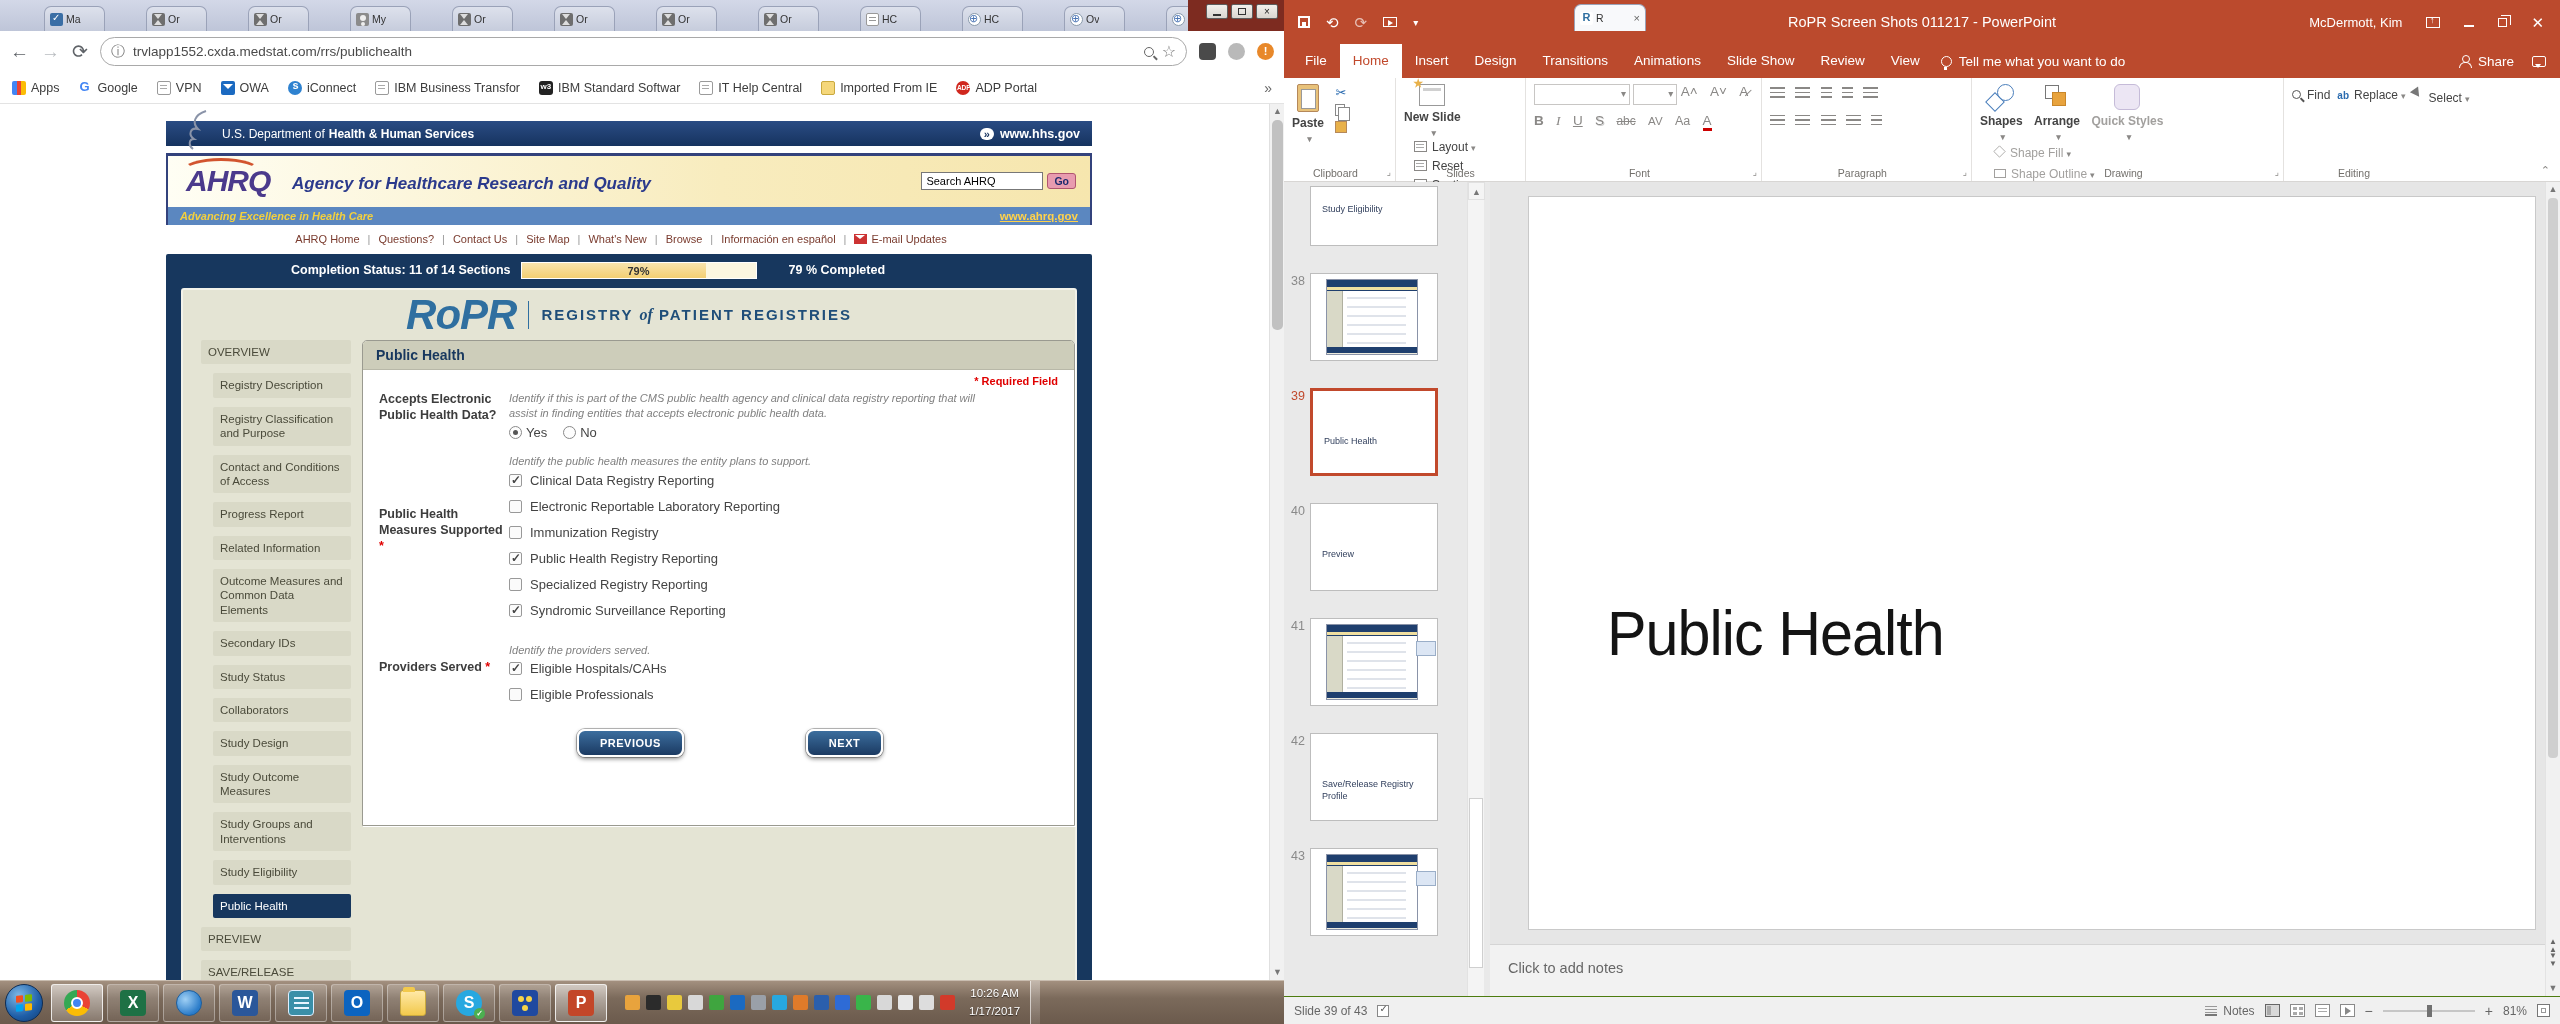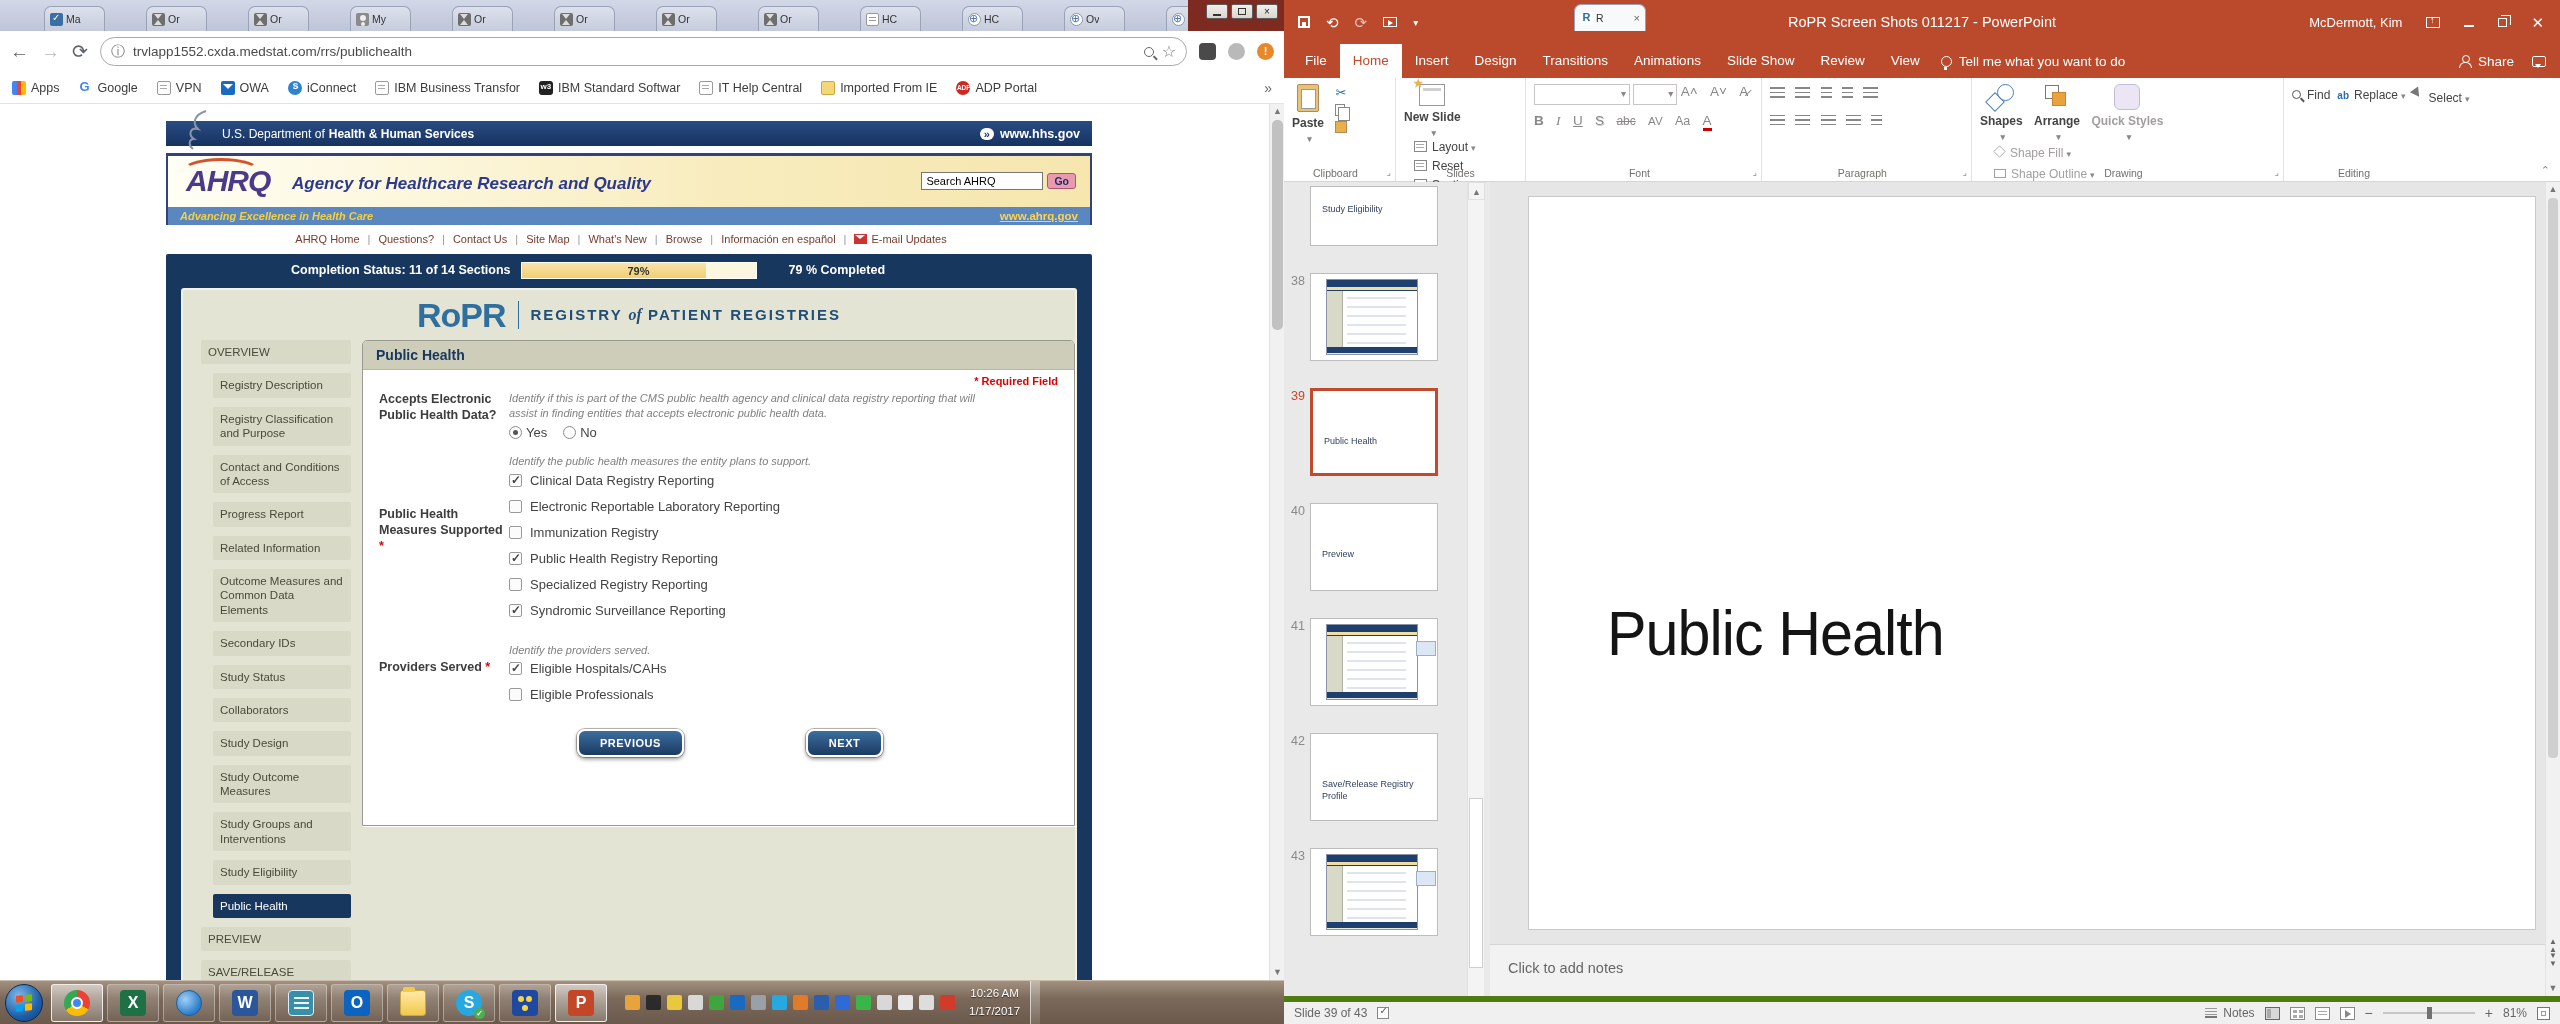--- a/index.html
+++ b/index.html
@@ -108,21 +108,21 @@
   .navybox{margin-top:5px;background:#17375E;min-height:726px;padding:4px 15px 0 15px;border-radius:2px;}
   .comprow{height:24px;display:flex;align-items:center;color:#fff;font-size:12.5px;font-weight:bold;}
   .comp-label{margin-left:110px;}
   .pbar{position:relative;width:236px;height:17px;margin-left:10px;background:#fbf6e0;border:1px solid #fff;}
   .pfill{position:absolute;left:0;top:0;bottom:0;background:linear-gradient(#f8e3ad,#f3cf72);}
   .ptext{position:absolute;inset:0;text-align:center;font-size:11px;color:#333;font-weight:bold;line-height:16px;}
   .comp-suffix{margin-left:32px;}
 
   .card{margin-top:6px;background:#E4E4D4;border:2px solid #f2f2ea;border-radius:3px;min-height:676px;}
   .roprhead{height:50px;display:flex;align-items:center;justify-content:center;gap:12px;}
-  .ropr-logo{font-weight:bold;font-size:34px;color:#2F6FA0;letter-spacing:-1px;}
+  .ropr-logo{font-weight:bold;font-size:42px;color:#2F6FA0;letter-spacing:-1px;font-style:italic;}
   .ropr-div{width:1px;height:28px;background:#2F6FA0;}
   .ropr-sub{color:#1F4E79;font-weight:bold;font-size:15px;letter-spacing:2px;}
   .ropr-sub .of{font-family:"Liberation Serif",serif;font-style:italic;text-transform:lowercase;letter-spacing:0;font-size:16px;}
   .cols{display:flex;padding-left:18px;}
   .sidebar{width:154px;flex:none;font-size:11.5px;color:#4a4a3a;}
   .snav{background:#D9D9C7;border-radius:2px;padding:5px 7px;margin-bottom:9px;line-height:1.25;}
   .snav.header{width:150px;}
   .snav.item{width:138px;margin-left:12px;}
   .snav.active{background:#17375E;color:#fff;}
   .mainpanel{margin-left:7px;width:716px;height:486px;background:#fff;border:1px solid #9a9a90;border-radius:5px 5px 0 0;box-shadow:1px 1px 0 #fff;}
@@ -293,21 +293,21 @@
   .slidetitle{position:absolute;left:78px;top:400px;font-size:63px;color:#141414;letter-spacing:-1px;transform:scaleX(.94);transform-origin:left;font-weight:normal;}
   .notes{height:52px;background:#F2F2F2;border-top:1px solid #D5D5D5;font-size:14.5px;color:#666;padding:15px 0 0 18px;}
   .pscroll{width:15px;background:#F1F1F1;border-left:1px solid #E3E3E3;position:relative;flex:none;}
   .pscroll .sarr{position:absolute;left:0;width:14px;height:15px;text-align:center;color:#777;font-size:9px;line-height:15px;}
   .pscroll .top{top:0;}
   .pscroll .pthumb{position:absolute;left:2px;top:16px;width:10px;height:560px;background:#cfcfcf;border-radius:4px;}
   .pscroll .chev{position:absolute;left:0;width:14px;text-align:center;color:#666;font-size:8px;line-height:1;}
   .pscroll .c1{bottom:42px;}
   .pscroll .c2{bottom:28px;}
 
-  .statusbar{position:absolute;left:0;bottom:0;right:0;height:28px;background:#F0F0F0;border-top:6px solid #4d7c0f;display:flex;align-items:center;font-size:12px;color:#666;padding:0 10px;}
+  .statusbar{position:absolute;left:0;bottom:0;right:0;height:28px;background:#F0F0F0;border-top:1px solid #4d7c0f;display:flex;align-items:center;font-size:12px;color:#666;padding:0 10px;}
   .spell{width:12px;height:12px;border:1px solid #888;margin-left:10px;position:relative;background:#fff;}
   .spell::after{content:"✓";position:absolute;left:1px;top:-3px;font-size:10px;color:#555;}
   .sb-right{margin-left:auto;display:flex;align-items:center;gap:10px;}
   .notesico{width:12px;height:10px;border-bottom:2px solid #777;background:repeating-linear-gradient(to bottom,#999 0 1px,transparent 1px 3px);}
   .sb-notes{display:flex;align-items:center;gap:6px;}
   .viewico{width:15px;height:13px;border:1px solid #8a8a8a;background:#fff;position:relative;}
   .viewico.sel{background:#d8d8d8;border-color:#666;}
   .vi-normal::after{content:"";position:absolute;left:1px;top:1px;bottom:1px;width:4px;background:#aaa;}
   .vi-sorter::after{content:"";position:absolute;left:2px;top:2px;width:4px;height:3px;background:#aaa;box-shadow:6px 0 0 #aaa,0 5px 0 #aaa,6px 5px 0 #aaa;}
   .vi-reading::after{content:"";position:absolute;left:2px;top:3px;width:9px;height:1px;background:#aaa;box-shadow:0 3px 0 #aaa;}

